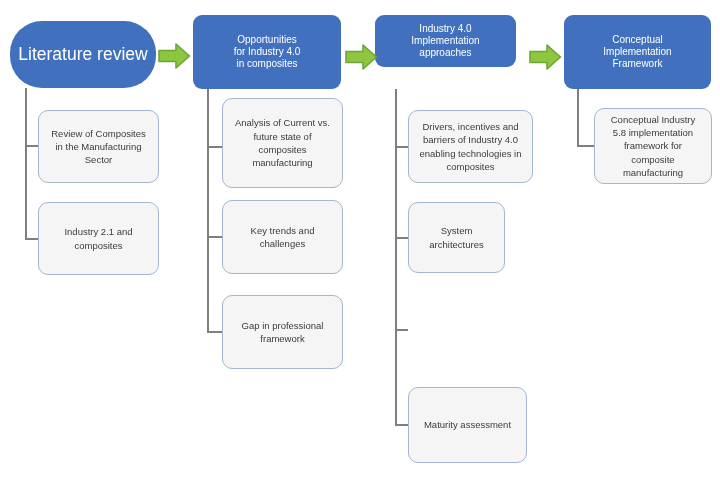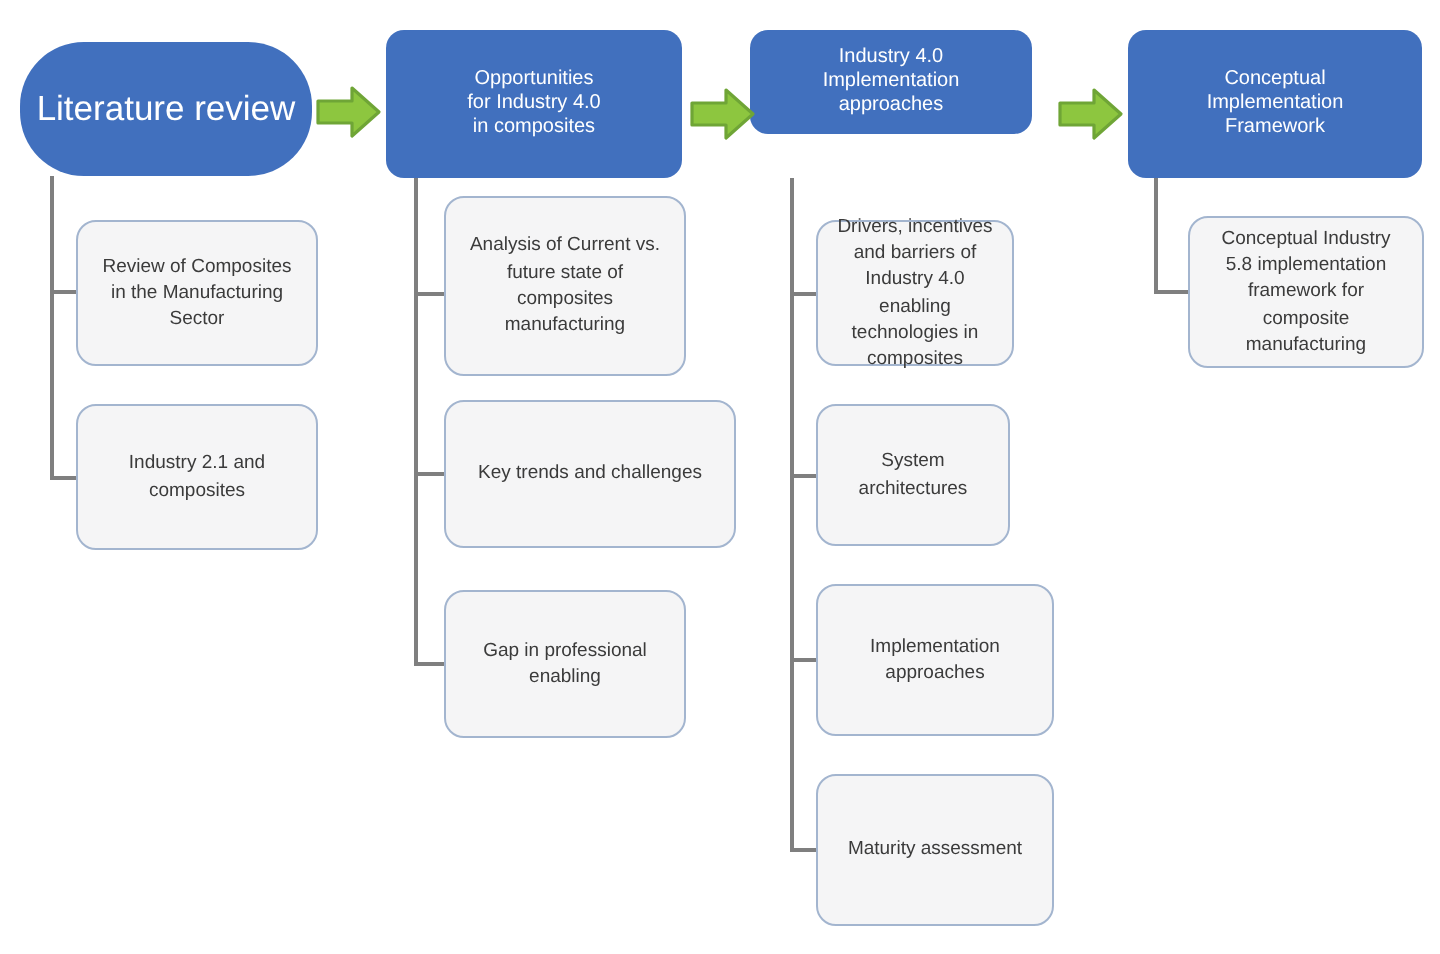--- a/index.html
+++ b/index.html
@@ -91,35 +91,32 @@
   <div class="sub" style="left:38px;top:110px;width:121px;height:73px">
     <span>Review of Composites in the Manufacturing Sector</span>
   </div>
   <div class="sub" style="left:38px;top:202px;width:121px;height:73px">
     <span>Industry 2.1 and composites</span>
   </div>
 
   <div class="sub" style="left:222px;top:98px;width:121px;height:90px">
     <span>Analysis of Current vs. future state of composites manufacturing</span>
   </div>
-  <div class="sub" style="left:222px;top:200px;width:146px;height:74px">
+  <div class="sub" style="left:222px;top:200px;width:121px;height:74px">
     <span>Key trends and challenges</span>
   </div>
   <div class="sub" style="left:222px;top:295px;width:121px;height:74px">
-    <span>Gap in professional enabling</span>
+    <span>Gap in professional framework</span>
   </div>
 
-  <div class="sub" style="left:408px;top:110px;width:99px;height:73px">
+  <div class="sub" style="left:408px;top:110px;width:125px;height:73px">
     <span>Drivers, incentives and barriers of Industry 4.0 enabling technologies in composites</span>
   </div>
   <div class="sub" style="left:408px;top:202px;width:97px;height:71px">
     <span>System architectures</span>
-  </div>
-  <div class="sub" style="left:408px;top:292px;width:119px;height:76px">
-    <span>Implementation approaches</span>
   </div>
   <div class="sub" style="left:408px;top:387px;width:119px;height:76px">
     <span>Maturity assessment</span>
   </div>
 
   <div class="sub" style="left:594px;top:108px;width:118px;height:76px">
     <span>Conceptual Industry 5.8 implementation framework for composite manufacturing</span>
   </div>
 
 </div>

